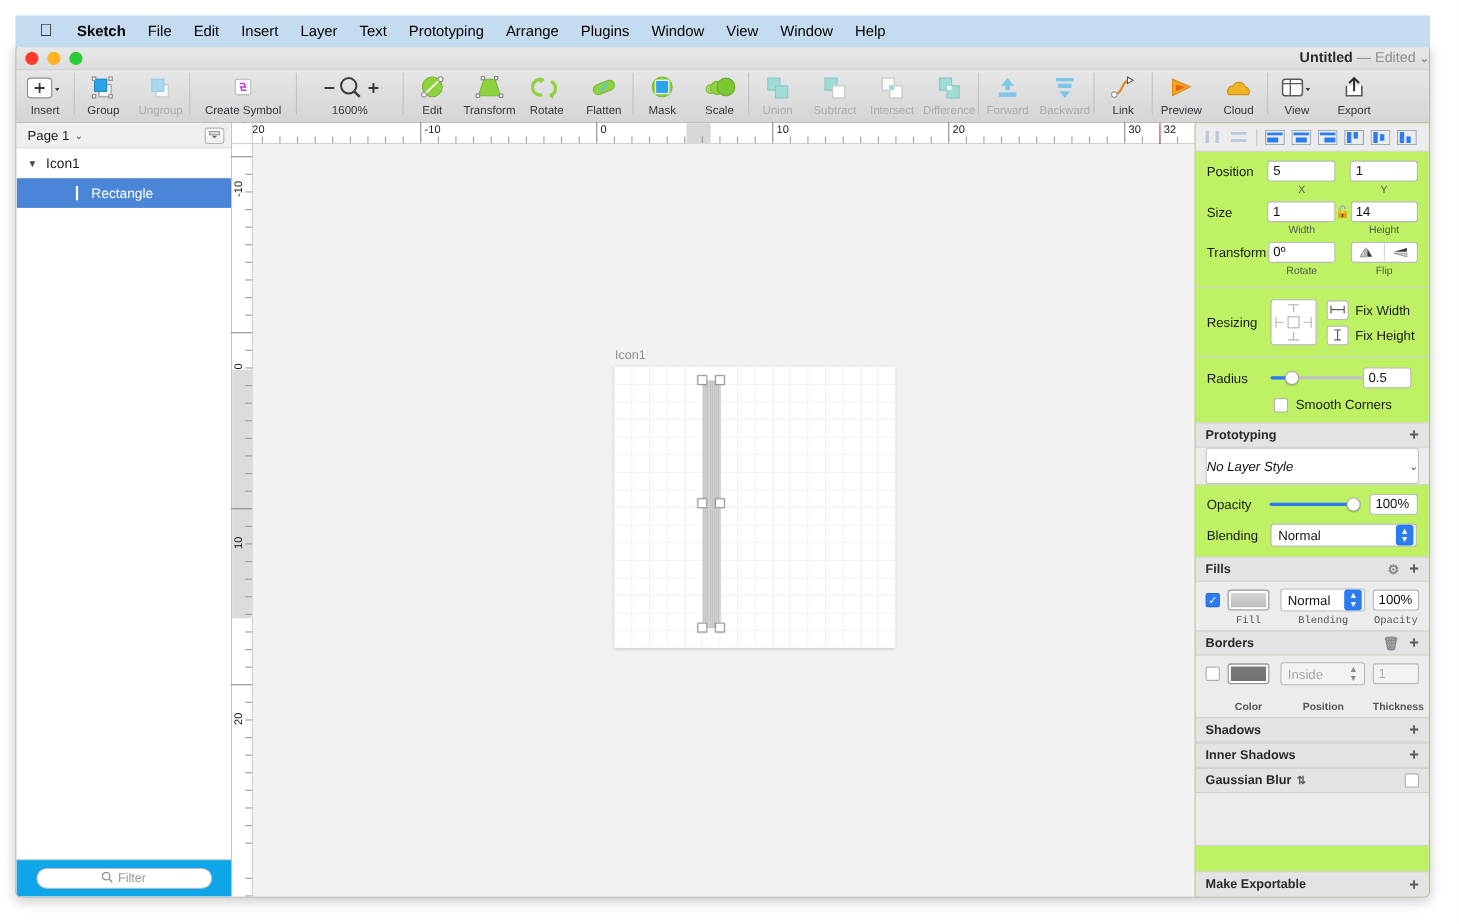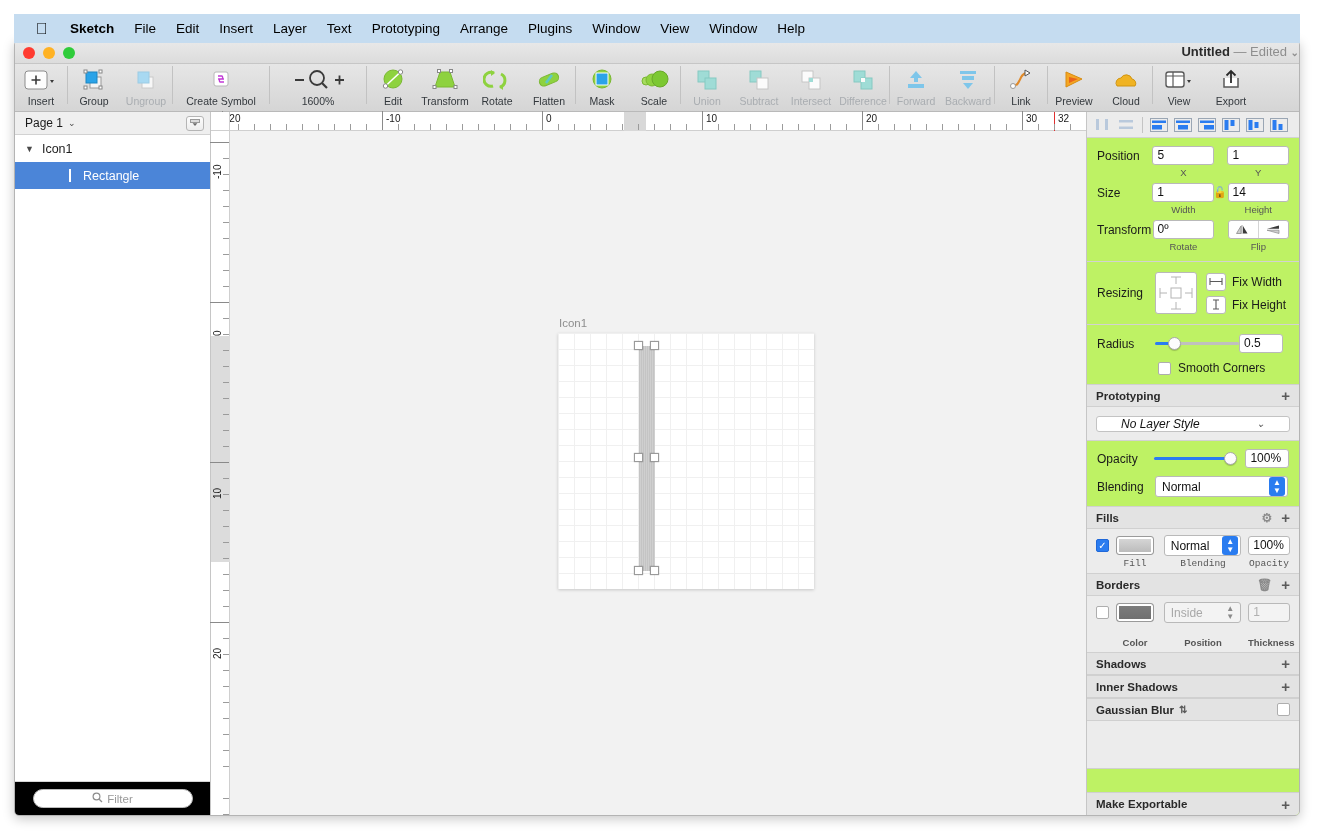--- a/index.html
+++ b/index.html
@@ -102,21 +102,21 @@
   #layers { flex: 1; overflow: hidden; background: #fff; }
   .layer-row {
     height: 27px; display: flex; align-items: center;
     font-size: 12.5px; color: #1d1d1d; padding-left: 10px;
   }
   .layer-row.child { padding-left: 54px; }
   .layer-row.selected { background: #4b85d8; color: #ffffff; }
   .layer-row .disc { font-size: 9px; margin-right: 8px; color: #4a4a4a; }
   .layer-row .bar { width: 2px; height: 13px; background: #ffffff; margin-right: 12px; }
   #filter-wrap {
-    height: 34px; border-top: 1px solid #d6d6d6; background: #000000;
+    height: 34px; border-top: 1px solid #d6d6d6; background: #0ea5e9;
     display: flex; align-items: center; justify-content: center;
   }
   #filter-field {
     width: 160px; height: 19px; border: 1px solid #bcbcbc; border-radius: 10px;
     background: #ffffff; display: flex; align-items: center; justify-content: center;
     font-size: 11.5px; color: #9a9a9a; gap: 4px;
   }
 
   
   #canvas-area { flex: 1; position: relative; background: #f2f2f2; }
@@ -228,22 +228,22 @@
   }
   .sec-head .sp { margin-left: auto; display: flex; align-items: center; gap: 9px; }
   .plus { font-size: 15px; color: #5a5a5a; line-height: 1; }
   .gear { font-size: 12px; color: #8a8a8a; }
   .trash { font-size: 12px; color: #8a8a8a; }
 
   .stylerow {
     height: 33px; background: #ececec; display: flex; align-items: center; padding: 0 9px;
   }
   .styleselect {
-    flex: 1; height: 16px; background: #ffffff; border: 1px solid #c3c3c3; border-radius: 3px;
-    display: flex; align-items: center; padding: 0 24px;
+    flex: 1; height: 33px; background: #ffffff; border: 1px solid #c3c3c3; border-radius: 3px;
+    display: flex; align-items: center; padding: 0 0;
     font-style: italic; font-size: 12px; color: #111;
   }
   .styleselect .cv { margin-left: auto; font-size: 10px; color: #555; }
 
   .ckbox {
     width: 13px; height: 13px; border: 1px solid #aeaeae; border-radius: 2px; background: #fff;
     display: inline-flex; align-items: center; justify-content: center; flex: none;
   }
   .ckbox.on { background: #2a7cf0; border-color: #2068d8; color: #fff; font-size: 10px; }
 

